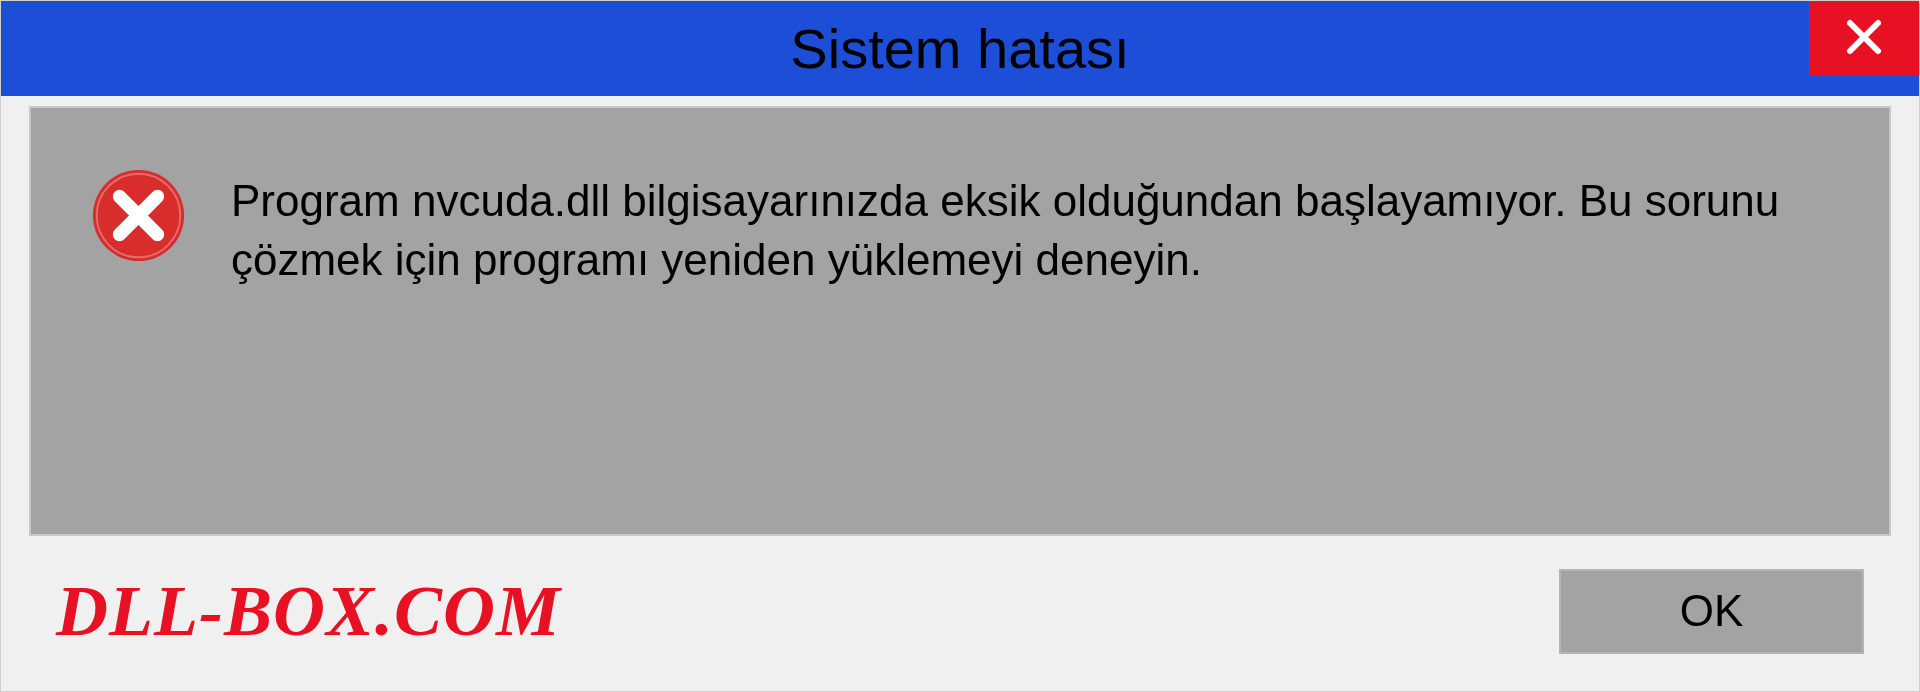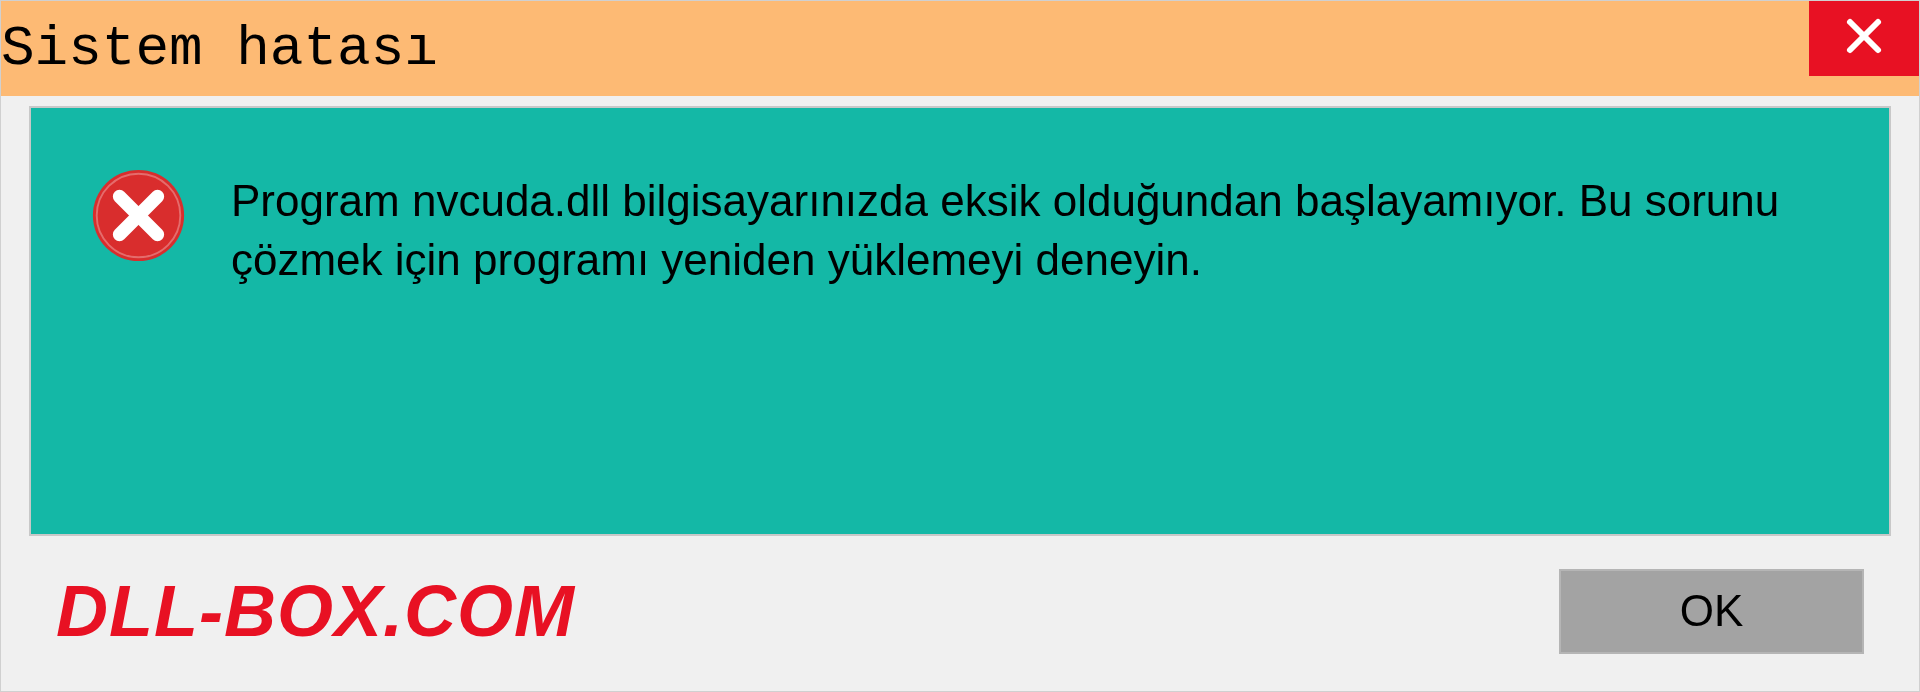--- a/index.html
+++ b/index.html
@@ -23,23 +23,23 @@
       border: 1px solid #d0d0d0;
       position: relative;
       display: flex;
       flex-direction: column;
     }
     
     .title-bar {
       height: 95px;
       display: flex;
       align-items: center;
+      justify-content: center;
       position: relative;
-      background: #fdba74;
-      font-family: Liberation Mono, monospace;
+      background: #1d4ed8;
     }
     
     .window-title {
       font-size: 56px;
       font-weight: 400;
       color: #000;
       text-align: center;
     }
     
     .close-button {
@@ -56,21 +56,21 @@
     }
     
     .close-button svg {
       width: 40px;
       height: 40px;
     }
     
     .content-panel {
       margin: 10px 28px 20px 28px;
       border: 2px solid #c8c8c8;
-      background: #14b8a6;
+      background: #a3a3a3;
       flex: 1;
       display: flex;
       align-items: flex-start;
       padding: 55px 50px 40px 60px;
     }
     
     .error-icon {
       flex-shrink: 0;
       margin-right: 45px;
       margin-top: 5px;
@@ -97,21 +97,21 @@
       padding: 0 55px 25px 55px;
       background: #f0f0f0;
     }
     
     .watermark {
       font-size: 72px;
       font-weight: 900;
       color: #e81123;
       font-style: italic;
       letter-spacing: 1px;
-      font-family: Liberation Sans, sans-serif;
+      font-family: Liberation Serif, serif;
     }
     
     .ok-button {
       width: 305px;
       height: 85px;
       background: #a3a3a3;
       border: 2px solid #b5b5b5;
       font-size: 44px;
       color: #000;
       cursor: pointer;

